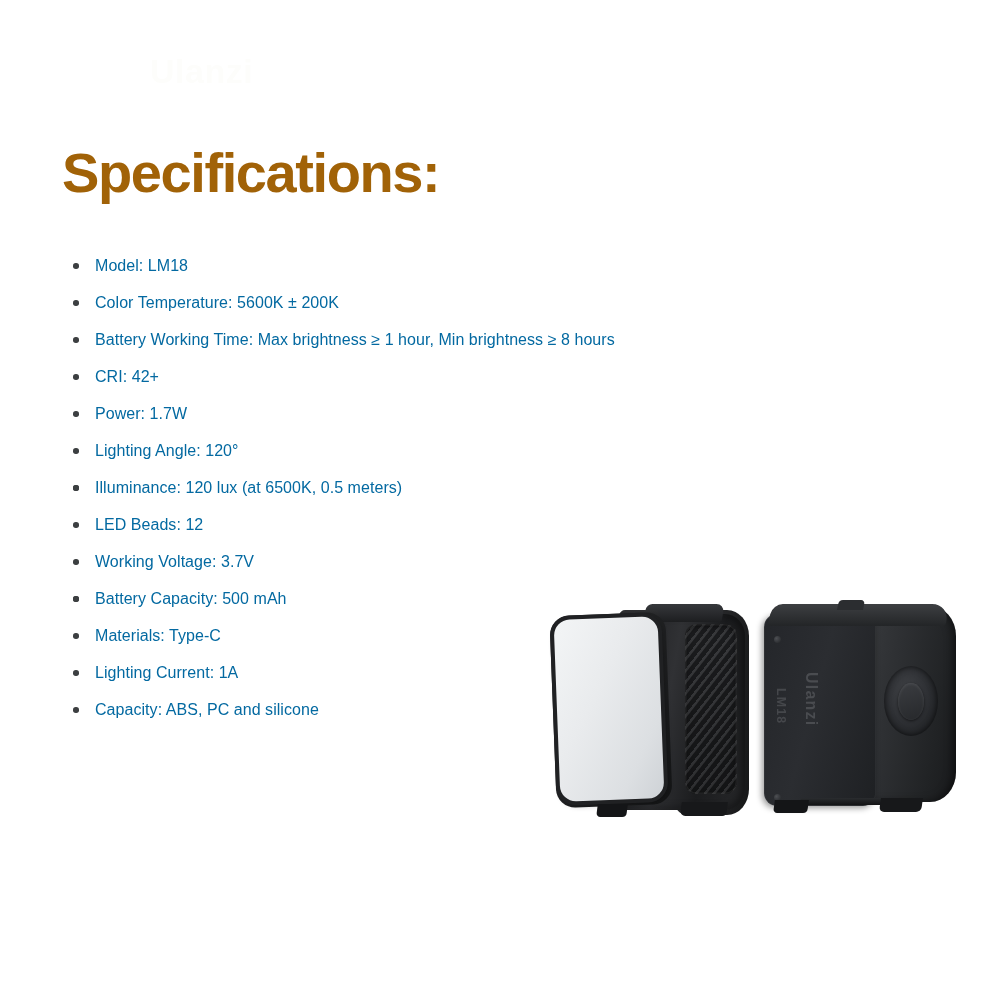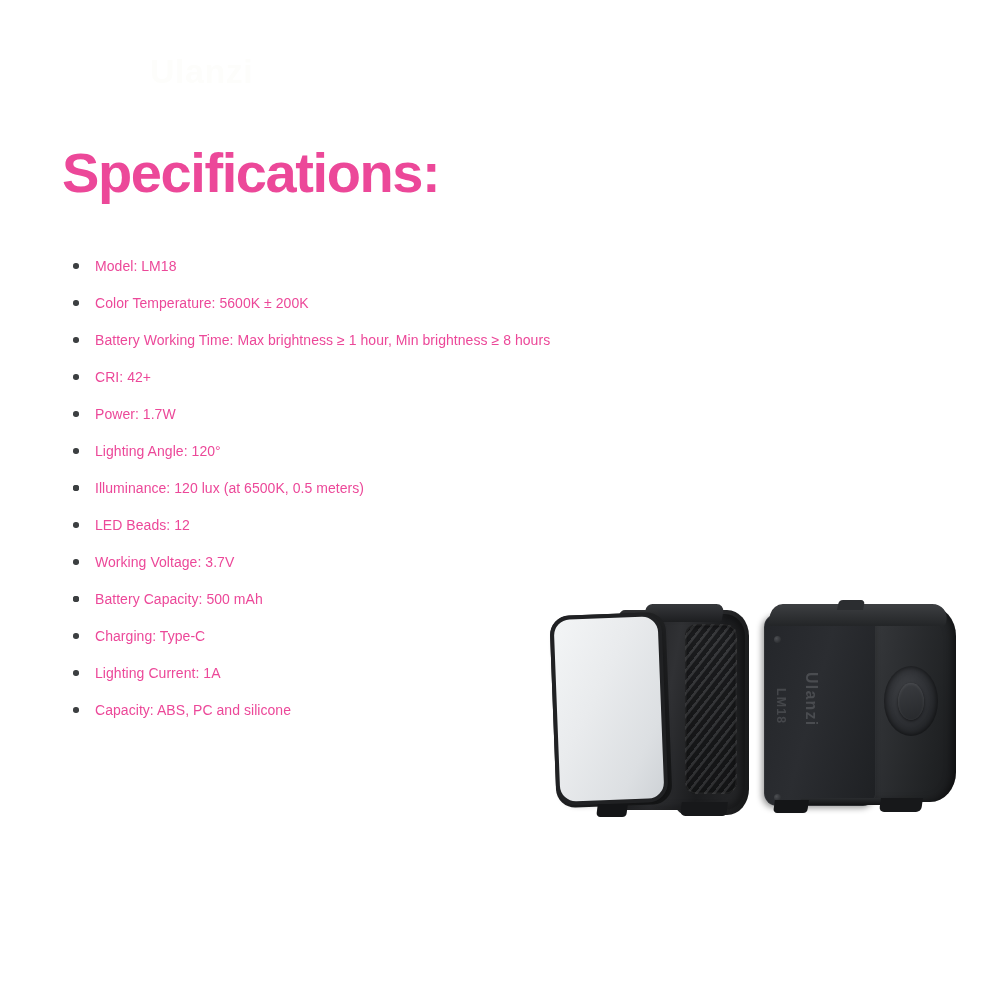--- a/index.html
+++ b/index.html
@@ -40,40 +40,40 @@
   
   .spec-title {
     position: absolute;
     left: 62px;
     top: 142px;
     margin: 0;
     font-size: 56px;
     line-height: 62px;
     font-weight: 700;
     letter-spacing: -1.4px;
-    color: #ec4899;
+    color: #a16207;
   }
 
   
   .spec-list {
     position: absolute;
     left: 62px;
     top: 253px;
     width: 620px;
     margin: 0;
     padding: 0;
     list-style: none;
   }
   .spec-item {
     position: relative;
     padding-left: 33px;
     margin-bottom: 11px;
-    font-size: 14px;
+    font-size: 16px;
     line-height: 26px;
-    color: #ec4899;
+    color: #0369a1;
     letter-spacing: 0.05px;
   }
   .spec-item .bullet {
     position: absolute;
     left: 11px;
     top: 10px;
     width: 5.5px;
     height: 5.5px;
     border-radius: 50%;
     background: #3c3f41;
@@ -397,21 +397,21 @@
     </li>
     <li class="spec-item">
       <span class="bullet"></span>
     </li>
     <li class="spec-item">
       <span class="bullet"></span>
       <span>Battery Capacity: 500 mAh</span>
     </li>
     <li class="spec-item">
       <span class="bullet"></span>
-      <span>Charging: Type-C</span>
+      <span>Materials: Type-C</span>
     </li>
     <li class="spec-item">
       <span class="bullet"></span>
       <span>Lighting Current: 1A</span>
     </li>
     <li class="spec-item">
       <span class="bullet"></span>
       <span>Capacity: ABS, PC and silicone</span>
     </li>
   </ul>

